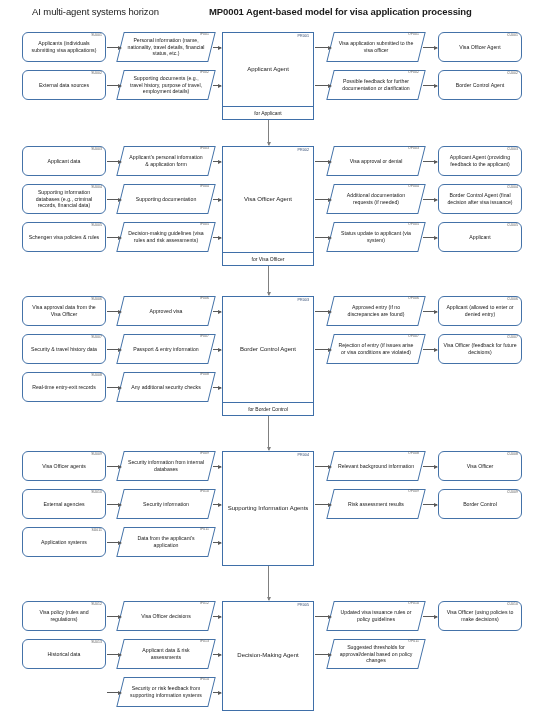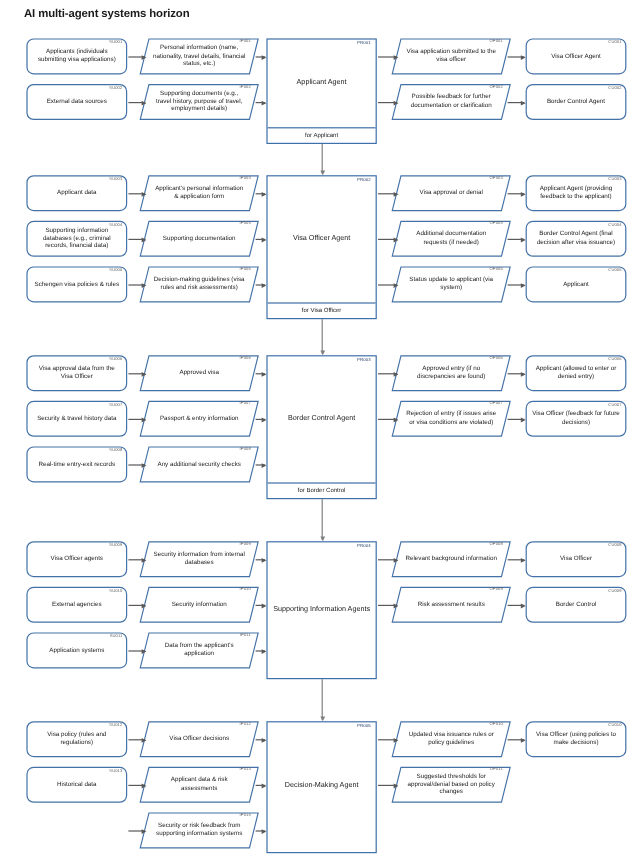--- a/index.html
+++ b/index.html
@@ -16,23 +16,23 @@
   }
 
   
   #header {
     position: absolute;
     top: 6px; left: 0; right: 0;
     height: 20px;
   }
   #title-left {
     position: absolute;
-    left: 20px; top: 0;
+    left: 32px; top: 0;
     font-size: 9.5px;
-    font-weight: bold;
+    font-weight: normal;
     letter-spacing: -0.1px;
     white-space: nowrap;
   }
   #title-right {
     position: absolute;
     left: 209px; top: 0;
     font-size: 9.5px;
     font-weight: bold;
     letter-spacing: -0.1px;
     white-space: nowrap;
@@ -150,20 +150,21 @@
     border-top: 4.6px solid #808080;
     border-left: 2.8px solid transparent;
     border-right: 2.8px solid transparent;
   }
 </style>
 </head>
 <body>
 
 <div id="header">
   <div id="title-left">AI multi-agent systems horizon</div>
+  <div id="title-right">MP0001 Agent-based model for visa application processing</div>
 </div>
 
 <div id="canvas">
     <div class="node rbox" style="left: 22px; top: 32px; width: 84px; height: 30px;">
       <span class="txt">Applicants (individuals submitting visa applications)</span>
       <div class="tag">SU001</div>
     </div>
     <div class="node rbox" style="left: 22px; top: 70px; width: 84px; height: 30px;">
       <span class="txt">External data sources</span>
       <div class="tag">SU002</div>

